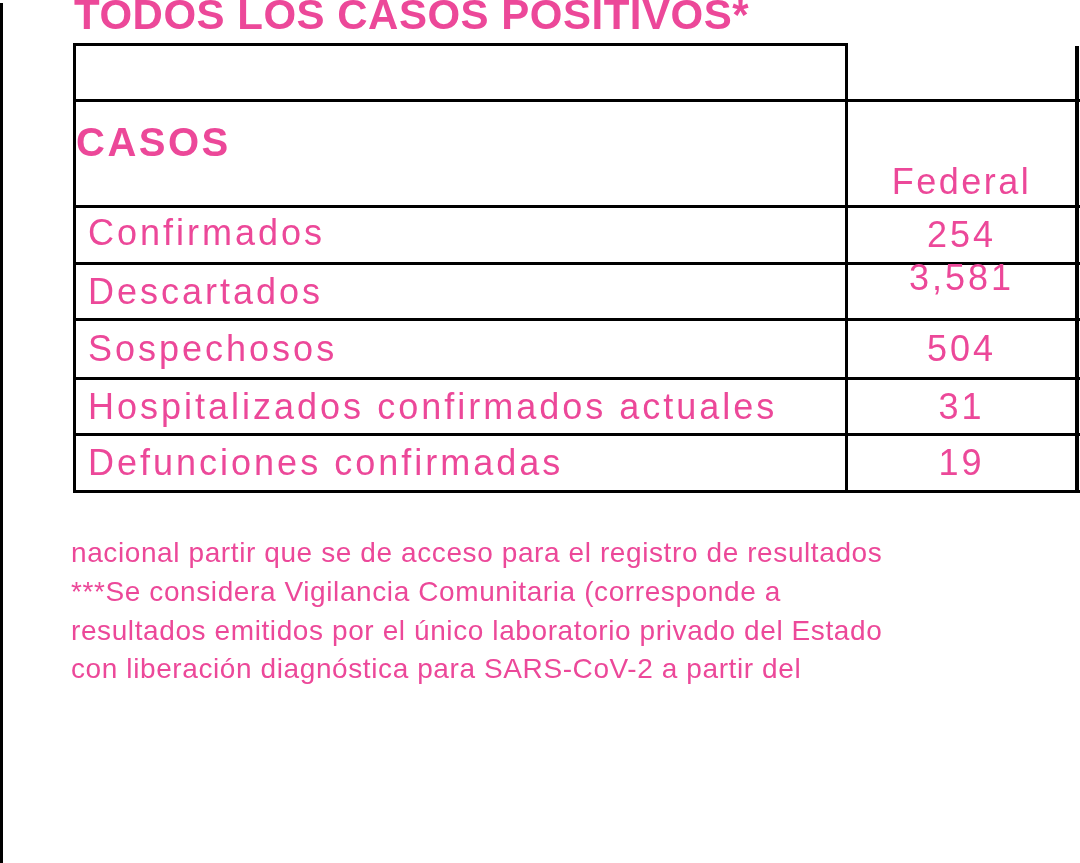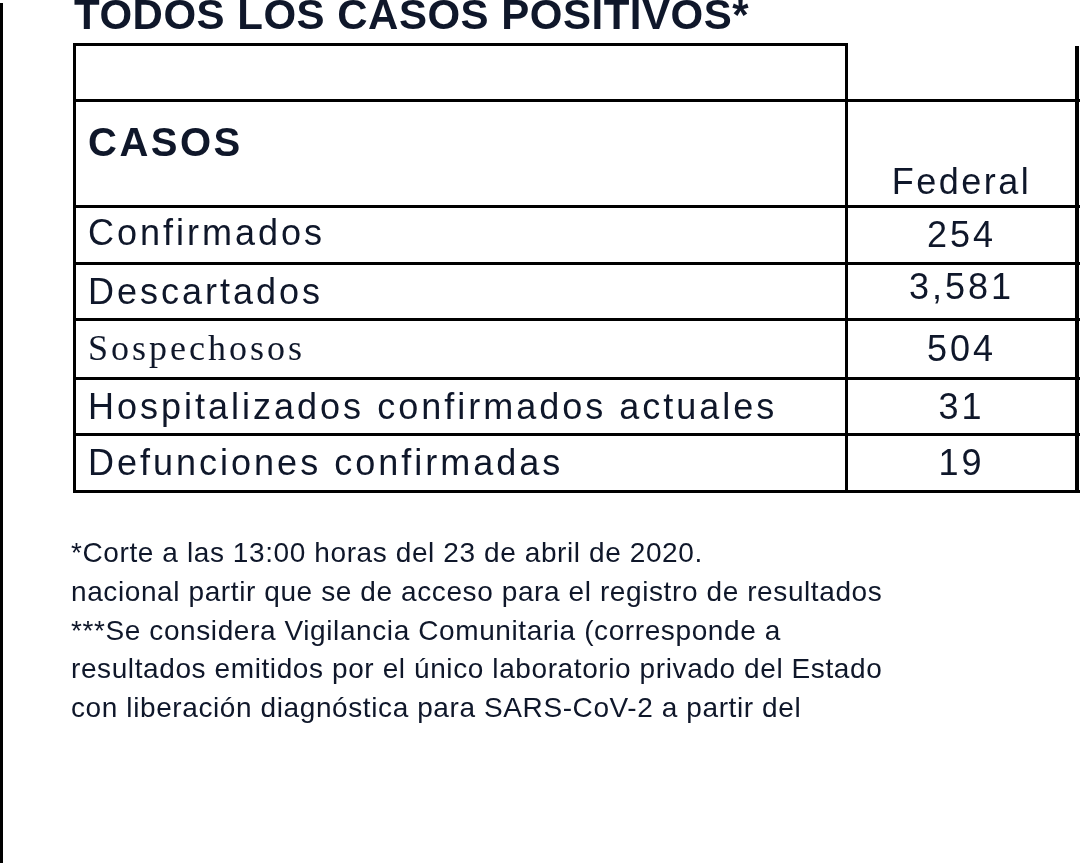--- a/index.html
+++ b/index.html
@@ -5,21 +5,21 @@
   html, body {
     margin: 0;
     padding: 0;
     background: #ffffff;
   }
   .page {
     position: relative;
     width: 1080px;
     height: 863px;
     background: #ffffff;
-    color: #0f172a;
+    color: #ec4899;
     font-family: "Liberation Sans", sans-serif;
     overflow: hidden;
   }
   .edge-bar {
     position: absolute;
     left: 0;
     top: 3px;
     width: 3px;
     height: 860px;
     background: #000000;
@@ -57,21 +57,20 @@
   .value-cell {
     left: 848px;
     width: 227px;
     justify-content: center;
   }
   .casos-cell {
     left: 76px;
     top: 102px;
     width: 700px;
     height: 79px;
-    padding-left: 12px;
     font-size: 40px;
     font-weight: bold;
     letter-spacing: 2.5px;
   }
   .federal-cell {
     left: 848px;
     top: 102px;
     width: 227px;
     height: 100px;
     align-items: flex-end;
@@ -113,33 +112,32 @@
     <div class="vline" style="left:845px;  top:43px; height:450px;"></div>
     <div class="vline" style="left:1075px; top:46px; height:447px; width:4px;"></div>
 
     <div class="cell casos-cell">CASOS</div>
     <div class="cell federal-cell">Federal</div>
 
     <div class="cell label-cell" style="top:208px; height:50px;">Confirmados</div>
     <div class="cell value-cell" style="top:208px; height:54px;">254</div>
 
     <div class="cell label-cell" style="top:265px; height:53px;">Descartados</div>
-    <div class="cell value-cell" style="top:260px; height:53px;">3,581</div>
+    <div class="cell value-cell" style="top:251px; height:53px;">3,581</div>
 
-    <div class="cell label-cell" style="top:321px; height:56px;font-family:Liberation Serif, serif;">Sospechosos</div>
+    <div class="cell label-cell" style="top:321px; height:56px;">Sospechosos</div>
     <div class="cell value-cell" style="top:321px; height:56px;">504</div>
 
     <div class="cell label-cell" style="top:380px; height:53px;">Hospitalizados confirmados actuales</div>
     <div class="cell value-cell" style="top:380px; height:53px;">31</div>
 
     <div class="cell label-cell" style="top:436px; height:54px;">Defunciones confirmadas</div>
     <div class="cell value-cell" style="top:436px; height:54px;">19</div>
   </div>
 
   <div class="footnotes">
-    <div>*Corte a las 13:00 horas del 23 de abril de 2020.</div>
     <div>nacional partir que se de acceso para el registro de resultados</div>
     <div>***Se considera Vigilancia Comunitaria (corresponde a</div>
     <div>resultados emitidos por el único laboratorio privado del Estado</div>
     <div>con liberación diagnóstica para SARS-CoV-2 a partir del</div>
   </div>
 
 </div>
 
 </body></html>

